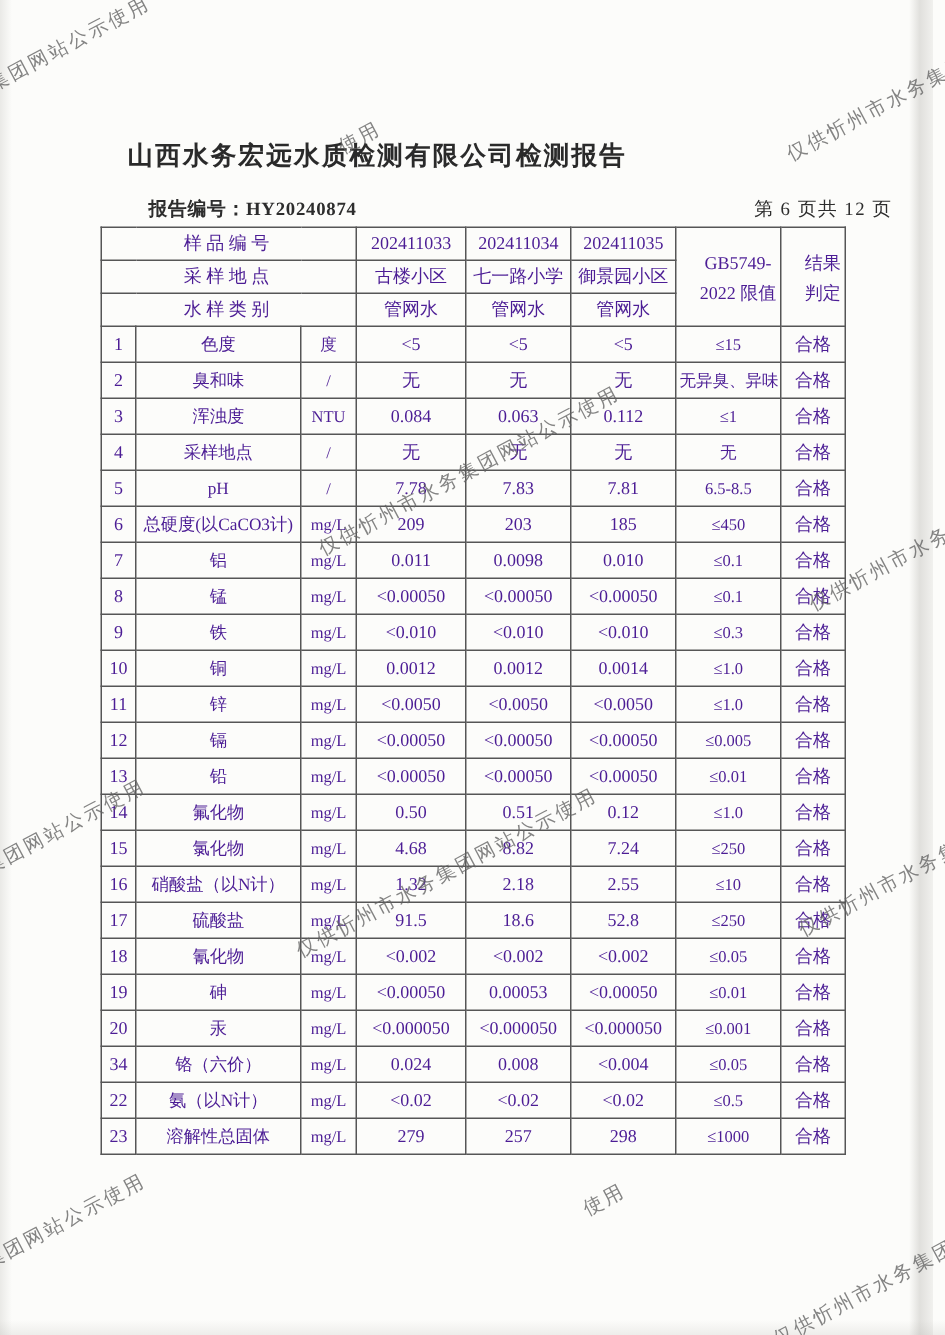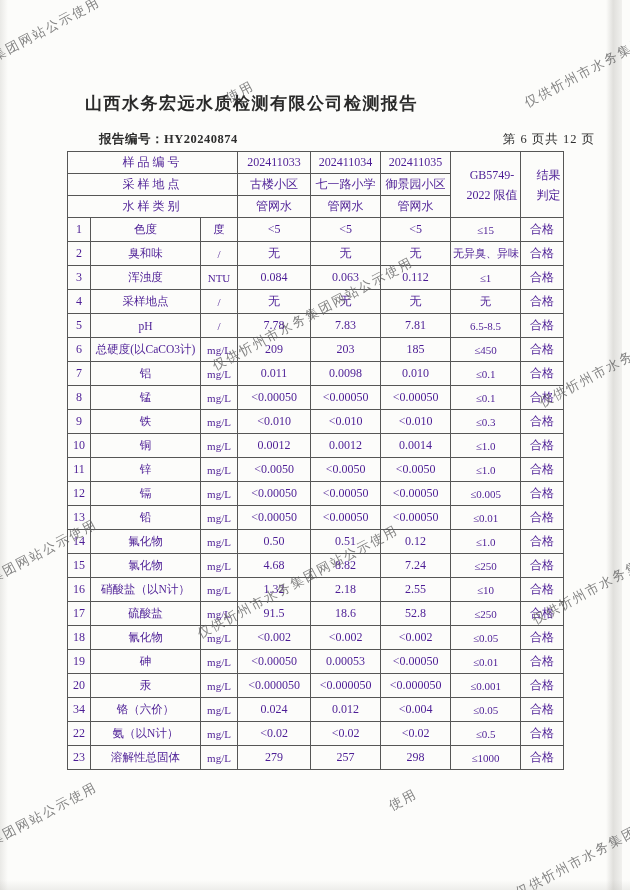--- a/index.html
+++ b/index.html
@@ -318,21 +318,21 @@
         <td class="c-val">&lt;0.000050</td>
         <td class="c-val">&lt;0.000050</td>
         <td class="c-limit">≤0.001</td>
         <td class="c-val">合格</td>
       </tr>
       <tr class="body-row">
         <td>34</td>
         <td class="c-item">铬（六价）</td>
         <td class="c-unit">mg/L</td>
         <td class="c-val">0.024</td>
-        <td class="c-val">0.012</td>
+        <td class="c-val">0.008</td>
         <td class="c-val">&lt;0.004</td>
         <td class="c-limit">≤0.05</td>
         <td class="c-val">合格</td>
       </tr>
       <tr class="body-row">
         <td>22</td>
         <td class="c-item">氨（以N计）</td>
         <td class="c-unit">mg/L</td>
         <td class="c-val">&lt;0.02</td>
         <td class="c-val">&lt;0.02</td>

